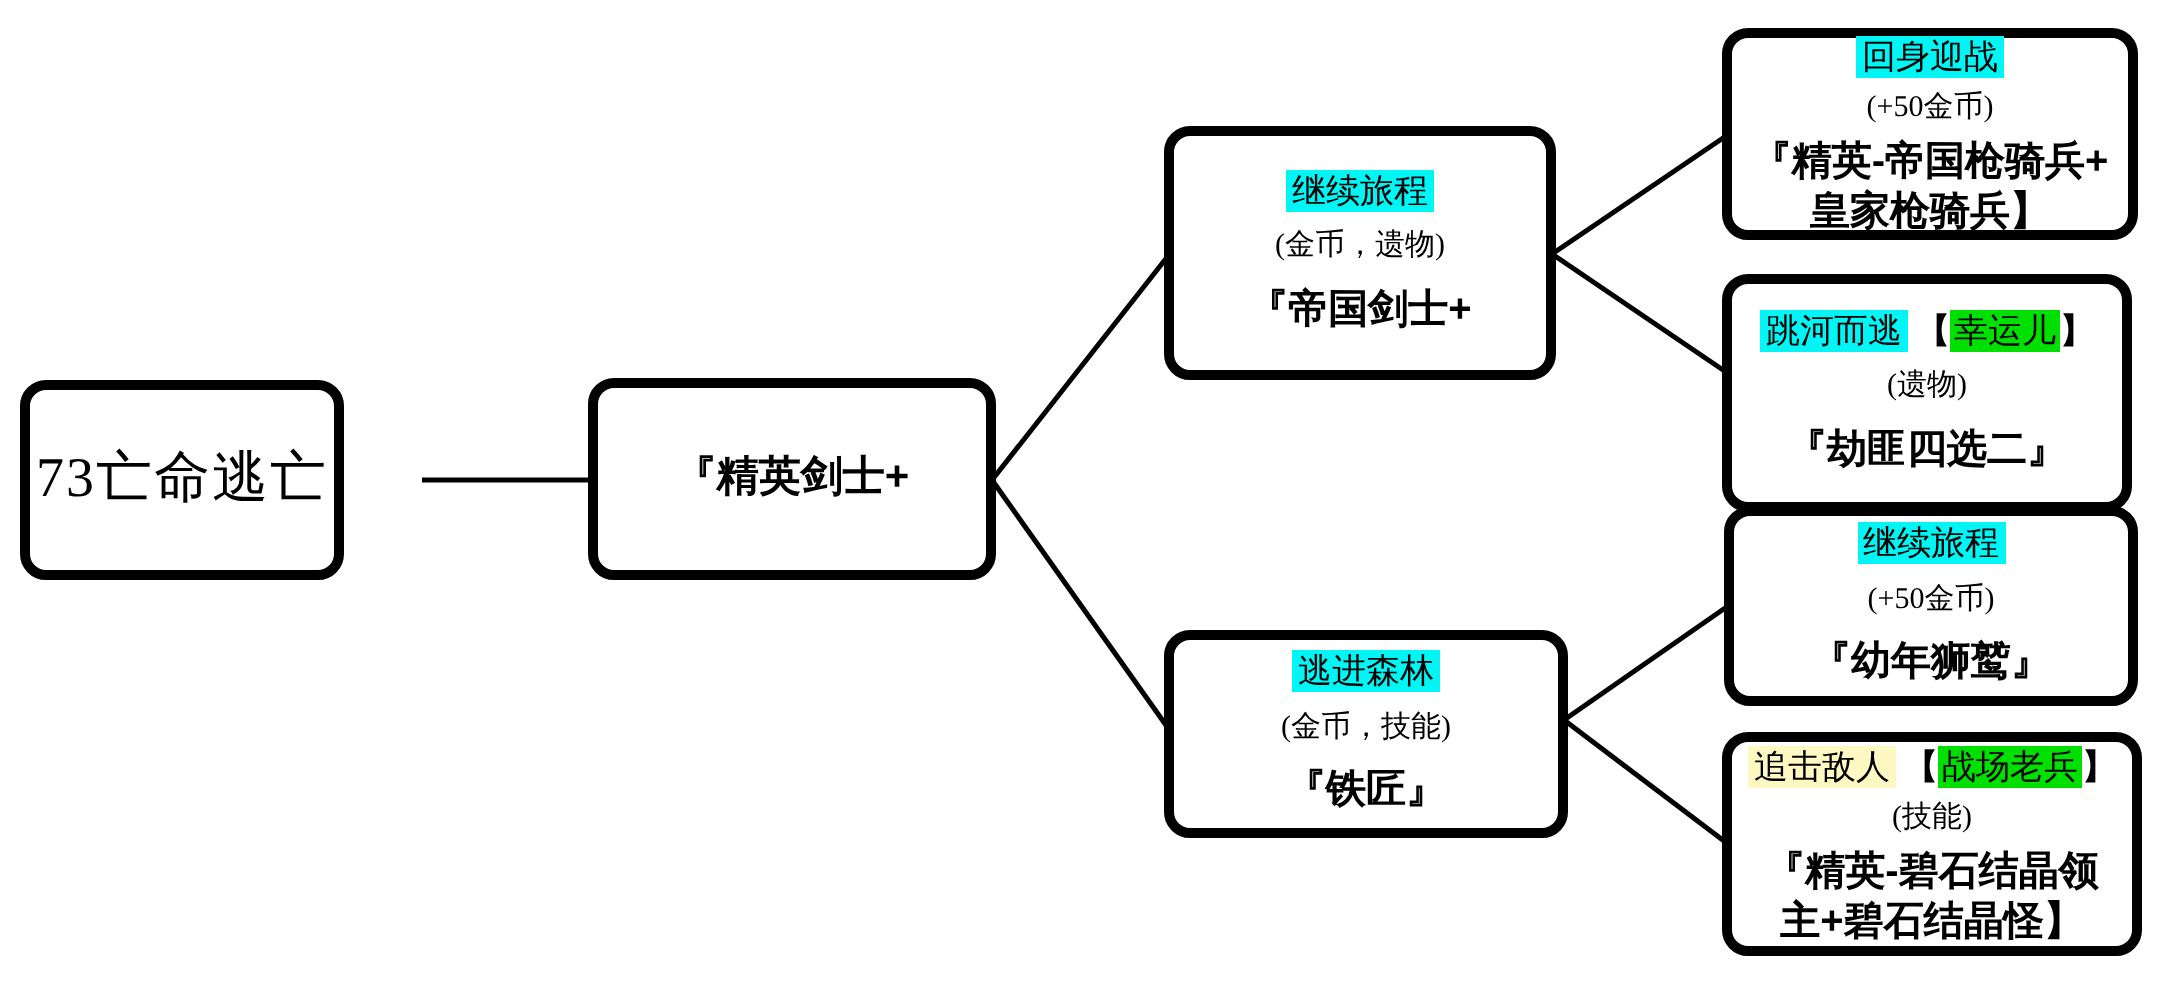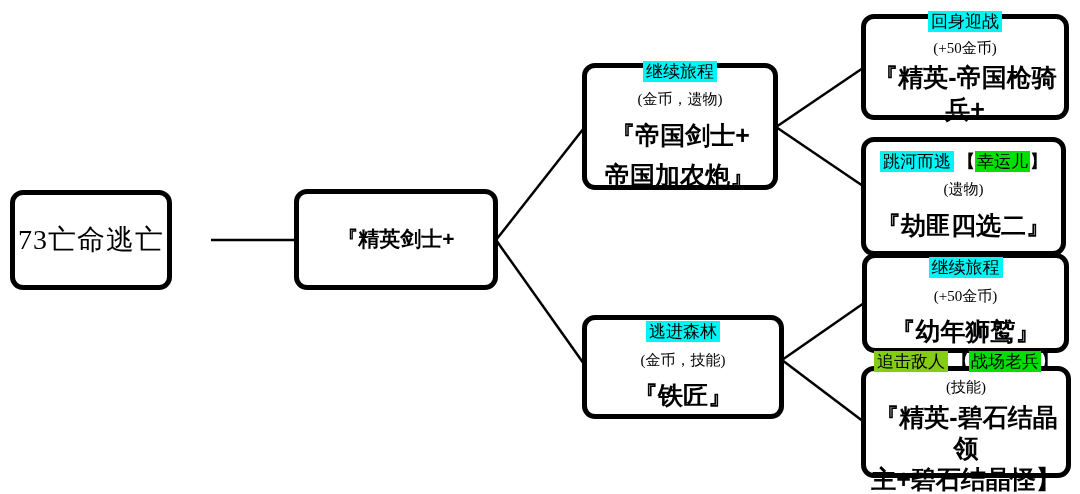--- a/index.html
+++ b/index.html
@@ -28,21 +28,21 @@
   }
   .event-title{font-size:28px;letter-spacing:1px;}
   .choice-line{font-size:17px;white-space:nowrap;}
   .hl-cyan{padding:1px 3px;}
   .hl-green{padding:1px 2px;}
   .trait-bracket{font-weight:bold;margin-left:4px;}
   .trait-bracket.close{margin-left:0;}
   .reward{font-size:15px;margin-top:4px;}
   .result{
     font-weight:bold;
-    font-size:25px;
+    font-size:20px;
     font-family:"Liberation Sans","DejaVu Sans",sans-serif;
     line-height:1.6;
     margin-top:4px;
   }
   .node-b .result{font-size:21px;line-height:1.85;margin-top:0;}
   .tight .result{line-height:1.25;margin-top:3px;}
   .tight .reward{margin-top:2px;}
 </style>
 </head>
 <body>
@@ -69,41 +69,41 @@
     </div>
   </div>
 
   <div class="node" style="left: 582px; top: 63px; width: 196px; height: 127px; border-color: rgb(0, 0, 0); background: rgb(255, 255, 255);">
     <div class="choice-line">
       <span class="hl-cyan" style="background: rgb(0, 245, 245);">继续旅程</span>
     </div>
     <div class="reward">(金币，遗物)</div>
     <div class="result">
       <div>『帝国剑士+</div>
-      <div>帝国加农炮』</div>
     </div>
   </div>
 
   <div class="node" style="left: 582px; top: 315px; width: 202px; height: 104px; border-color: rgb(0, 0, 0); background: rgb(255, 255, 255);">
     <div class="choice-line">
       <span class="hl-cyan" style="background: rgb(0, 245, 245);">逃进森林</span>
     </div>
     <div class="reward">(金币，技能)</div>
     <div class="result">
       <div>『铁匠』</div>
     </div>
   </div>
 
   <div class="node tight" style="left: 861px; top: 14px; width: 208px; height: 106px; border-color: rgb(0, 0, 0); background: rgb(255, 255, 255);">
     <div class="choice-line">
       <span class="hl-cyan" style="background: rgb(0, 245, 245);">回身迎战</span>
     </div>
     <div class="reward">(+50金币)</div>
     <div class="result">
       <div>『精英-帝国枪骑兵+</div>
+      <div>皇家枪骑兵】</div>
     </div>
   </div>
 
   <div class="node" style="left: 861px; top: 137px; width: 205px; height: 119px; border-color: rgb(0, 0, 0); background: rgb(255, 255, 255);">
     <div class="choice-line">
       <span class="hl-cyan" style="background: rgb(0, 245, 245);">跳河而逃</span><span class="trait-bracket">【</span><span class="hl-green" style="background: rgb(0, 224, 0);">幸运儿</span><span class="trait-bracket close">】</span>
     </div>
     <div class="reward">(遗物)</div>
     <div class="result">
       <div>『劫匪四选二』</div>
@@ -115,21 +115,21 @@
       <span class="hl-cyan" style="background: rgb(0, 245, 245);">继续旅程</span>
     </div>
     <div class="reward">(+50金币)</div>
     <div class="result">
       <div>『幼年狮鹫』</div>
     </div>
   </div>
 
   <div class="node tight" style="left: 861px; top: 366px; width: 210px; height: 112px; border-color: rgb(0, 0, 0); background: rgb(255, 255, 255);">
     <div class="choice-line">
-      <span class="hl-cyan" style="background: #84cc16;">追击敌人</span><span class="trait-bracket">【</span><span class="hl-green" style="background: rgb(0, 224, 0);">战场老兵</span><span class="trait-bracket close">】</span>
+      <span class="hl-cyan" style="background: #fef9c3;">追击敌人</span><span class="trait-bracket">【</span><span class="hl-green" style="background: rgb(0, 224, 0);">战场老兵</span><span class="trait-bracket close">】</span>
     </div>
     <div class="reward">(技能)</div>
     <div class="result">
       <div>『精英-碧石结晶领</div>
       <div>主+碧石结晶怪】</div>
     </div>
   </div>
 
 </div>
 

